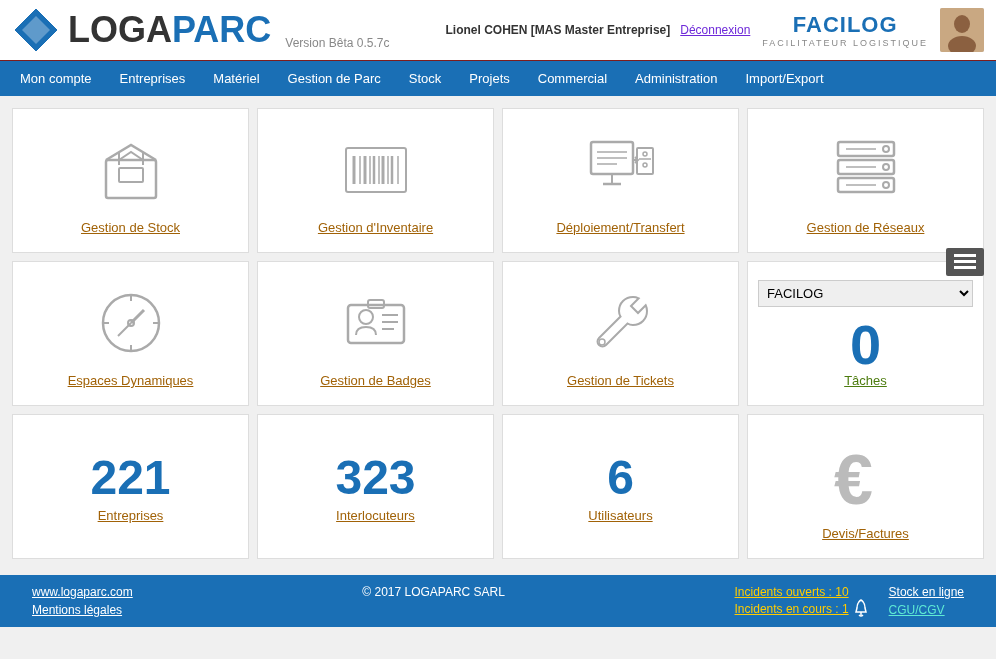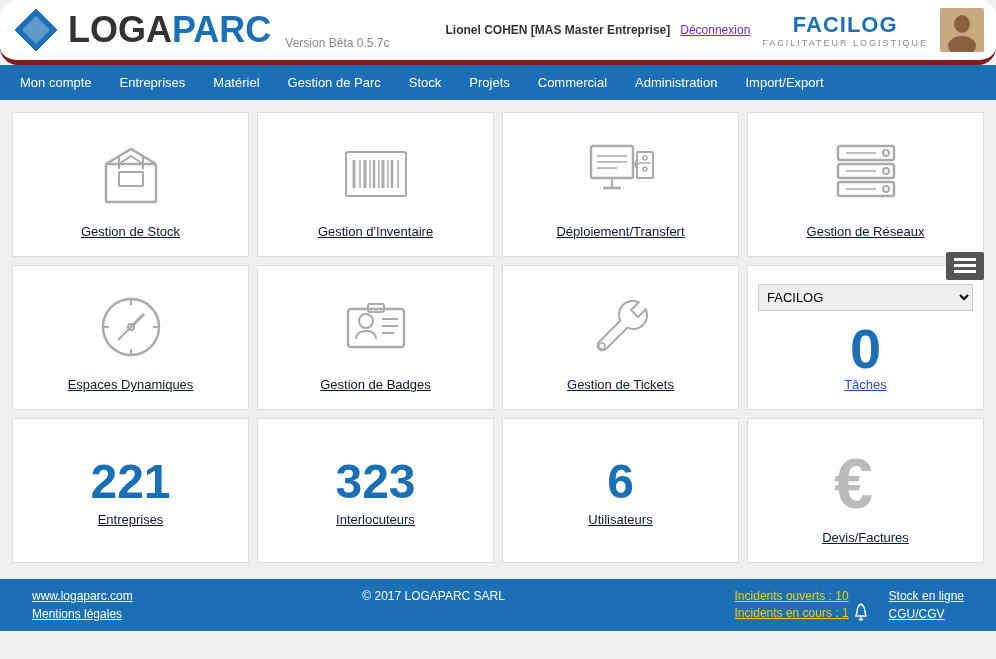--- a/index.html
+++ b/index.html
@@ -5,22 +5,21 @@
     * { box-sizing: border-box; margin: 0; padding: 0; }
     body { font-family: Arial, sans-serif; font-size: 14px; background: #f0f0f0; }
 
     
     .top-bar {
       display: flex;
       align-items: center;
       justify-content: space-between;
       padding: 6px 12px;
       background: #fff;
-      border-bottom: 5px solid #7f1d1d;
-      border-radius: 18px;
+      border-bottom: 1px solid #7f1d1d;
     }
     .logo-area {
       display: flex;
       align-items: center;
       gap: 8px;
     }
     .logo-diamond {
       width: 48px;
       height: 48px;
     }
@@ -113,21 +112,21 @@
     }
     .tile-icon {
       width: 80px;
       height: 80px;
       display: flex;
       align-items: center;
       justify-content: center;
       margin-bottom: 10px;
     }
     .tile-label {
-      color: #0f172a;
+      color: #a16207;
       text-decoration: underline;
       font-size: 13px;
       text-align: right;
     }
     .tile-number {
       font-size: 48px;
       font-weight: bold;
       color: #1a6fb5;
       line-height: 1;
       margin-bottom: 6px;
@@ -152,21 +151,21 @@
       margin-bottom: 10px;
       appearance: auto;
     }
     .tile-zero {
       font-size: 56px;
       font-weight: bold;
       color: #1a6fb5;
       line-height: 1;
     }
     .tile-task-label {
-      color: #1d4ed8;
+      color: #4d7c0f;
       text-decoration: underline;
       font-size: 13px;
       text-align: center;
     }
 
     
     .sidebar-toggle {
       position: absolute;
       right: 12px;
       top: 152px;
@@ -447,16 +446,16 @@
 
         <svg width="16" height="18" viewBox="0 0 16 18">
           <path d="M8,1 C8,1 12,3 12,9 L13,13 L3,13 L4,9 C4,3 8,1 8,1 Z" stroke="#fff" stroke-width="1.5" fill="none"></path>
           <line x1="8" y1="13" x2="8" y2="16" stroke="#fff" stroke-width="1.5"></line>
           <path d="M6,16 Q8,18 10,16" stroke="#fff" stroke-width="1.5" fill="none"></path>
         </svg>
       </div>
     </div>
     <div style="display:flex;flex-direction:column;gap:4px;">
       <a style="color:#fff; text-decoration:underline; cursor:pointer; font-size:12px;">Stock en ligne</a>
-      <a style="color:#ffffff; text-decoration:underline; cursor:pointer; font-size:12px;">CGU/CGV</a>
+      <a style="color:#5eead4; text-decoration:underline; cursor:pointer; font-size:12px;">CGU/CGV</a>
     </div>
   </div>
 </footer>
 
 </body></html>

